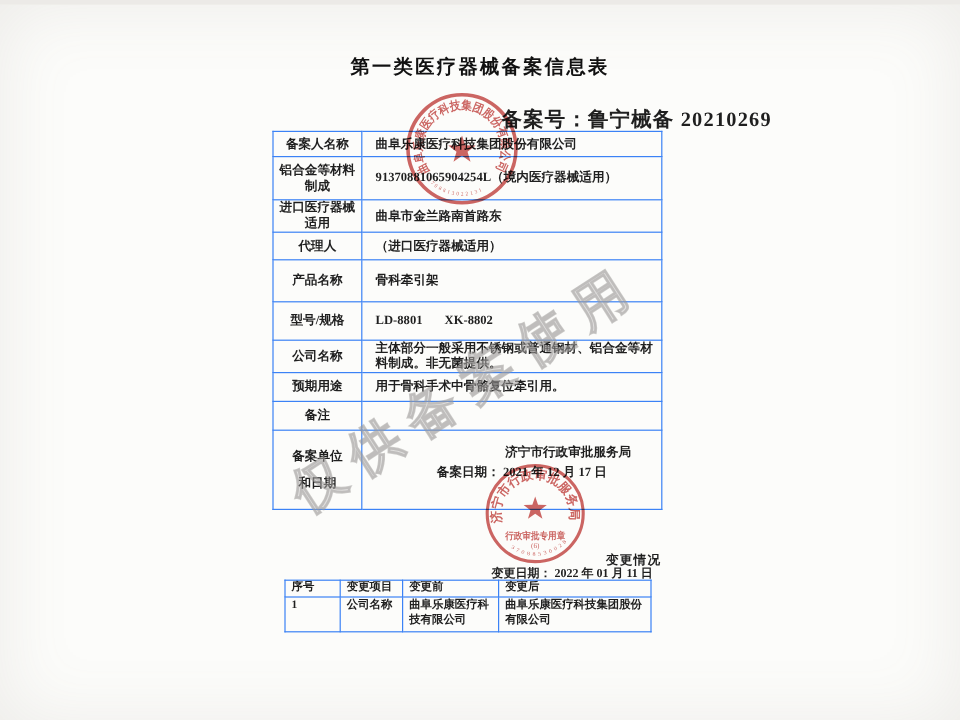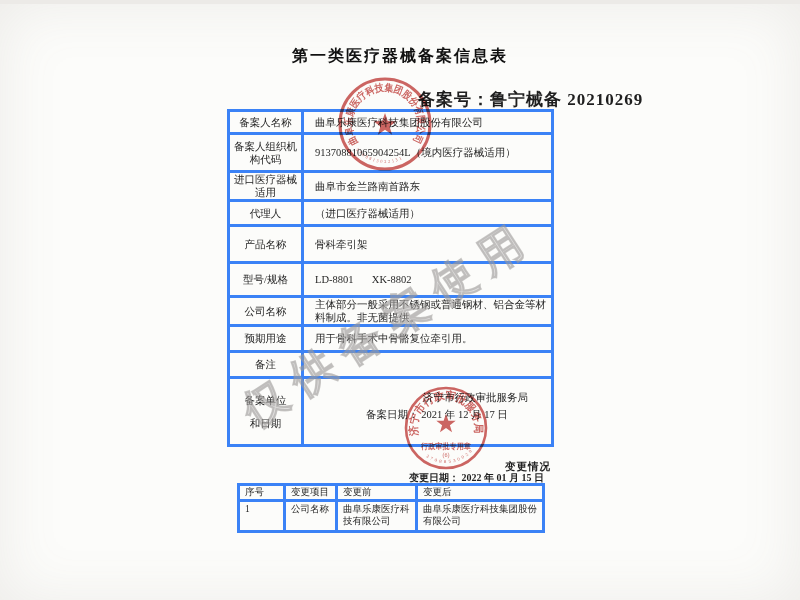--- a/index.html
+++ b/index.html
@@ -8,21 +8,21 @@
         box-shadow:inset 0 0 60px rgba(120,115,105,.12);overflow:hidden;color:#1f1f1f;}
 
   .doc-title{position:absolute;top:42px;left:0;width:100%;text-align:center;
              font-family:"Liberation Sans","DejaVu Sans",sans-serif;
              font-weight:700;font-size:16px;letter-spacing:2px;color:#111;}
 
   .filing-line{position:absolute;top:84px;left:418px;font-size:17px;font-weight:600;
                letter-spacing:1px;white-space:nowrap;}
 
   table{border-collapse:collapse;table-layout:fixed;}
-  td,th{border:3px solid #3b82f6;font-weight:normal;font-size:10.5px;
+  td,th{border:1px solid #3b82f6;font-weight:bold;font-size:10.5px;
         padding:0 0 0 0;overflow:hidden;}
 
   #info-table{position:absolute;left:227px;top:105px;width:324px;}
   #info-table td.lbl{text-align:center;padding:0 3px;line-height:13px;}
   #info-table td.val{padding-left:11px;line-height:13px;}
   #info-table .pre{white-space:pre-wrap;}
   #info-table tr.r0 td{height:20px;} #info-table tr.r1 td{height:35px;}
   #info-table tr.r2 td{height:23px;} #info-table tr.r3 td{height:20px;}
   #info-table tr.r4 td{height:22px;} #info-table tr.r5 td{height:28px;}
   #info-table tr.r6 td{height:34px;} #info-table tr.r7 td{height:31px;}
@@ -62,21 +62,21 @@
     <colgroup>
         <col style="width:74px">
         <col style="width:250px">
       </colgroup>
     <tbody>
         <tr class="r0">
       <td class="lbl">备案人名称</td>
       <td class="val">曲阜乐康医疗科技集团股份有限公司</td>
     </tr>
     <tr class="r1">
-      <td class="lbl">备案人组织机构代码</td>
+      <td class="lbl">铝合金等材料制成</td>
       <td class="val">91370881065904254L（境内医疗器械适用）</td>
     </tr>
     <tr class="r2">
       <td class="lbl">进口医疗器械适用</td>
       <td class="val">曲阜市金兰路南首路东</td>
     </tr>
     <tr class="r4">
       <td class="lbl">代理人</td>
       <td class="val">（进口医疗器械适用）</td>
     </tr>
@@ -105,21 +105,21 @@
 和日期</td>
       <td class="val" style="vertical-align:top;">
         <span class="unit-line1">济宁市行政审批服务局</span>
         <span class="unit-line2">备案日期：  2021 年 12 月 17 日</span>
       </td>
     </tr>
   </tbody>
     </table>
 
   <div class="change-title">变更情况</div>
-  <div class="change-date">变更日期：  2022 年 01 月 15 日</div>
+  <div class="change-date">变更日期：  2022 年 01 月 11 日</div>
 
   <table id="change-table">
     <colgroup>
         <col style="width:46px">
         <col style="width:52px">
         <col style="width:80px">
         <col style="width:127px">
       </colgroup>
     <tbody>
         <tr>

